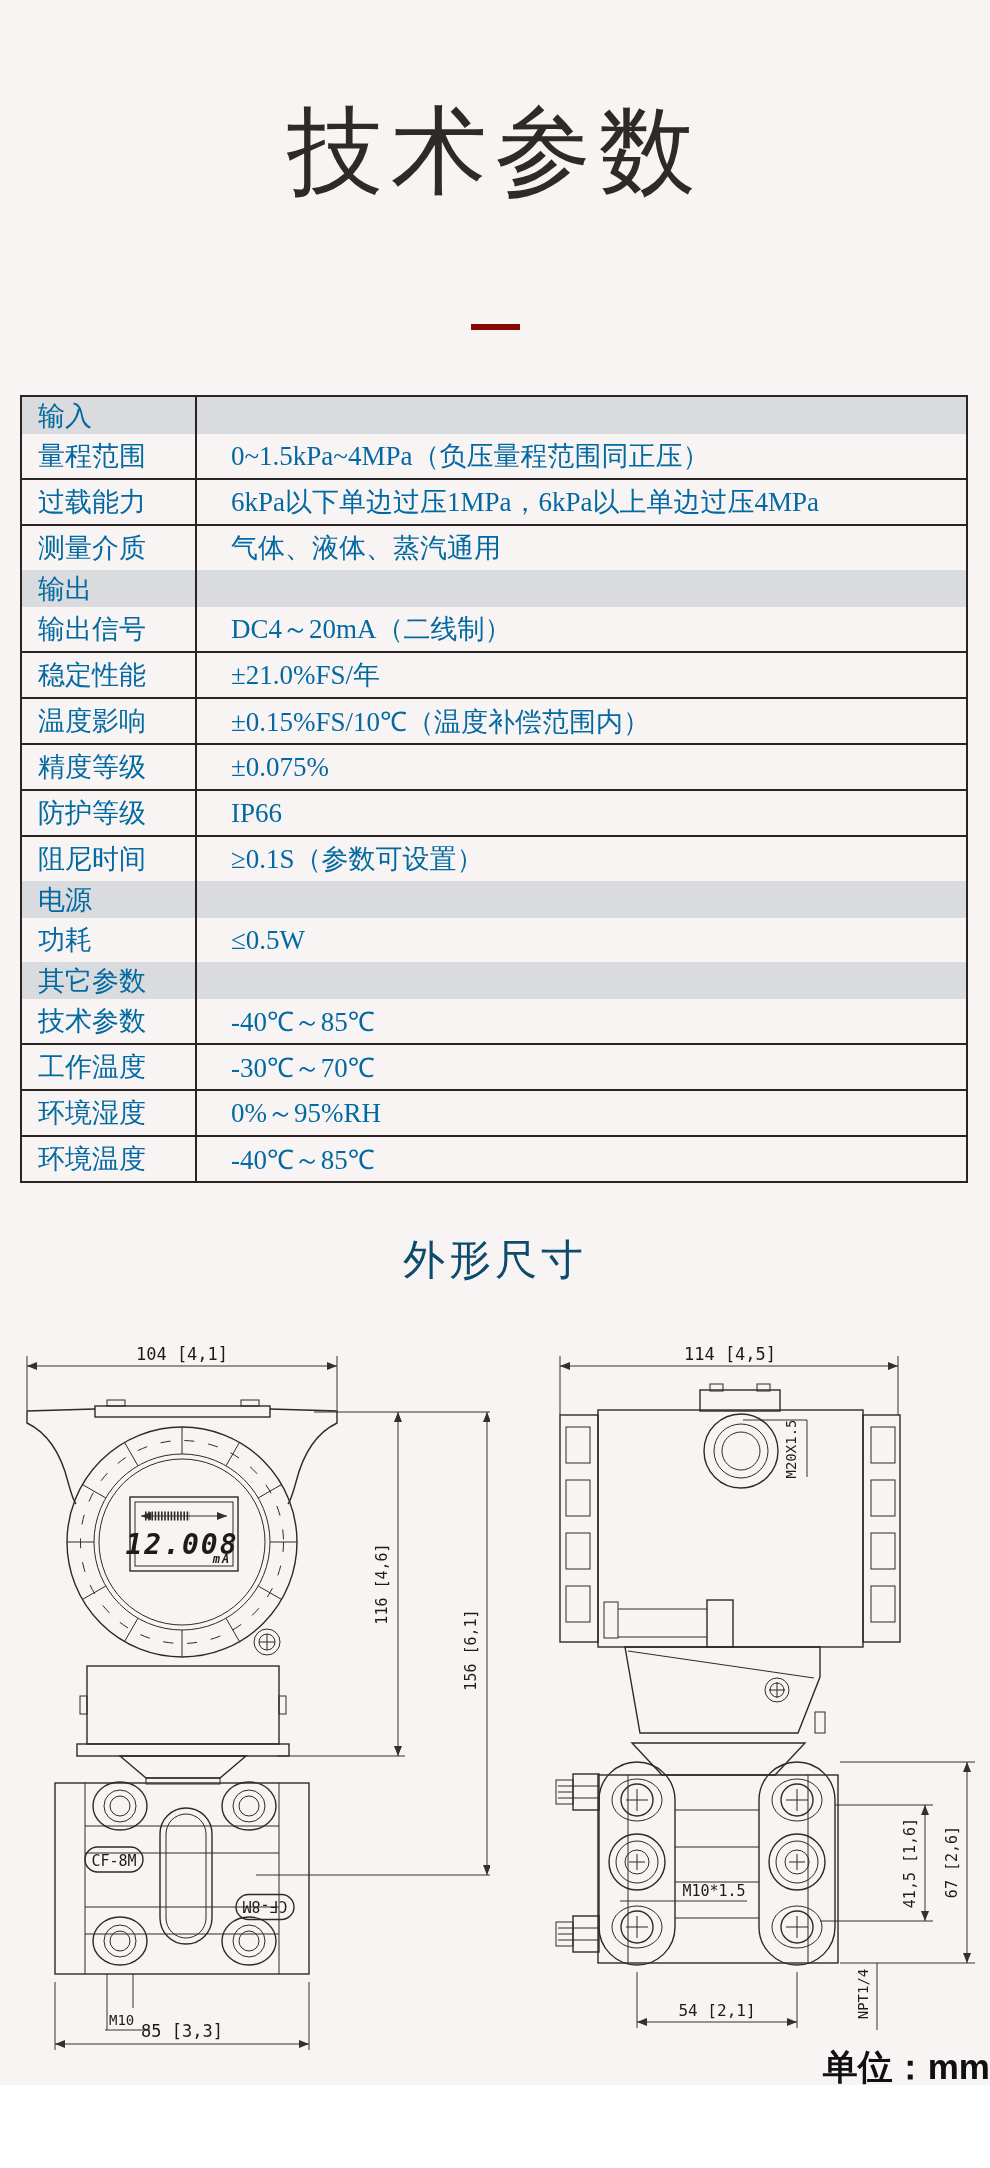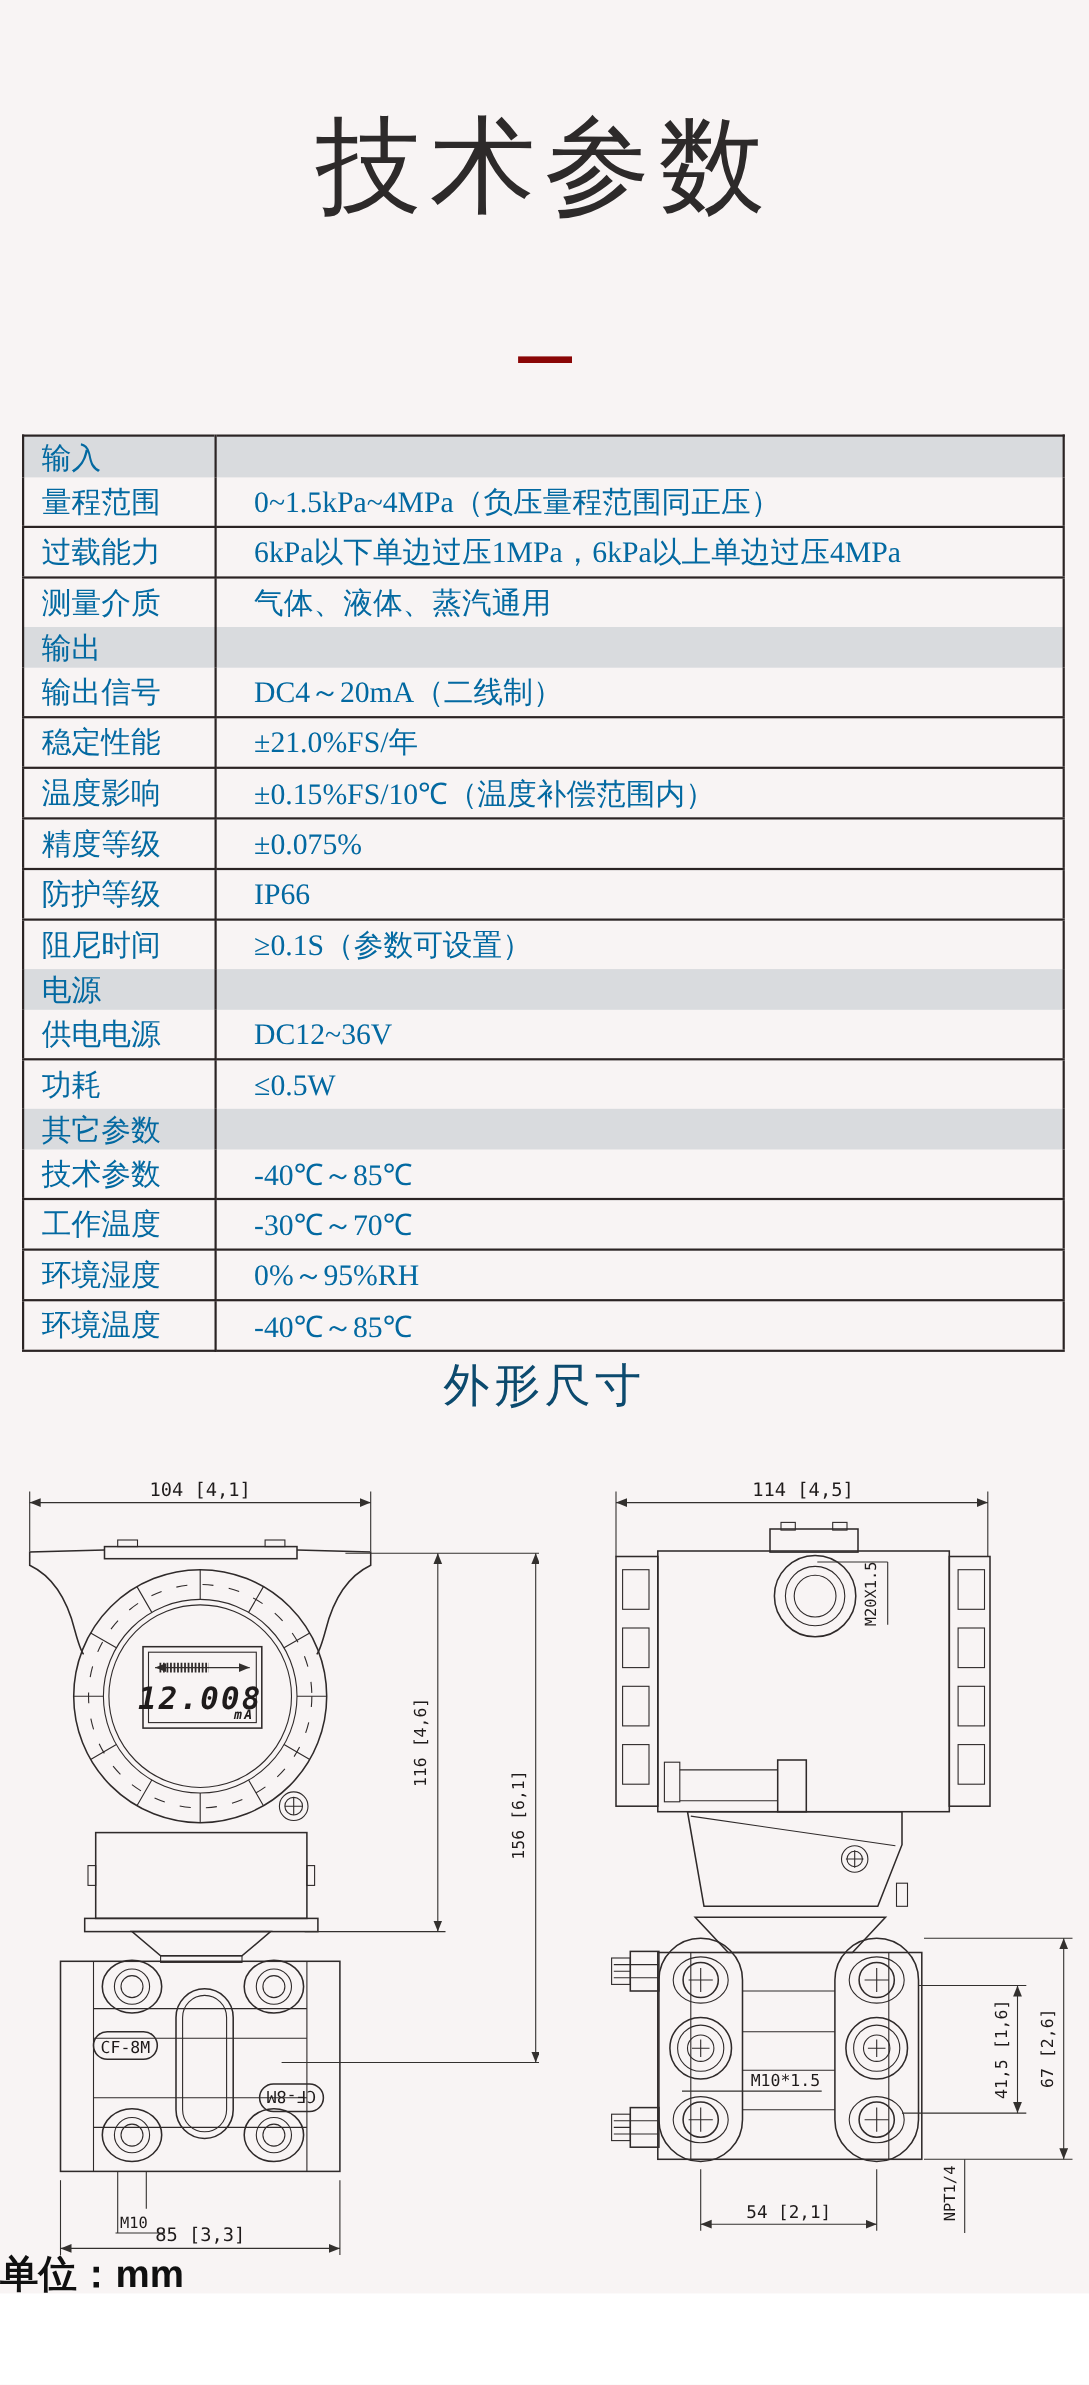--- a/index.html
+++ b/index.html
@@ -28,21 +28,21 @@
   .spec-table td.val { padding-left:34px;margin-left:40px; }
   .spec-table tr.item td { height:44px; border-bottom:2px solid #2b2424; }
   .spec-table tr.item.no-sep td { border-bottom:none; }
   .spec-table tr.section td { height:37px; background:#d9dbde; }
 
   .outline-title {
     position:absolute; top:1232px; left:0; width:990px; text-align:center;
     font-size:42px; letter-spacing:4px; color:#0c4a6e; font-weight:normal;
   }
   .unit-note {
-    position:absolute; top:2044px; left:0; width:990px; text-align:left;
+    position:absolute; top:2044px; left:0; width:990px; text-align:right;
     font-size:35px; font-weight:bold; color:#101010;
   }
 
   .drawing { position:absolute; top:1330px; width:480px; height:720px; }
   #front-view { left:10px; }
   #side-view  { left:500px; }
 
   svg { display:block; }
   svg text { font-family:"DejaVu Sans Mono", monospace; fill:#1f1b1b; }
   .ln   { stroke:#2f2a2a; stroke-width:1.4; fill:none; }
@@ -100,24 +100,20 @@
         <td class="lab">防护等级</td>
         <td class="val">IP66</td>
       </tr>
       <tr class="item no-sep">
         <td class="lab">阻尼时间</td>
         <td class="val">≥0.1S（参数可设置）</td>
       </tr>
       <tr class="section">
         <td class="lab">电源</td>
         <td class="val"></td>
-      </tr>
-      <tr class="item">
-        <td class="lab">供电电源</td>
-        <td class="val">DC12~36V</td>
       </tr>
       <tr class="item no-sep">
         <td class="lab">功耗</td>
         <td class="val">≤0.5W</td>
       </tr>
       <tr class="section">
         <td class="lab">其它参数</td>
         <td class="val"></td>
       </tr>
       <tr class="item">

